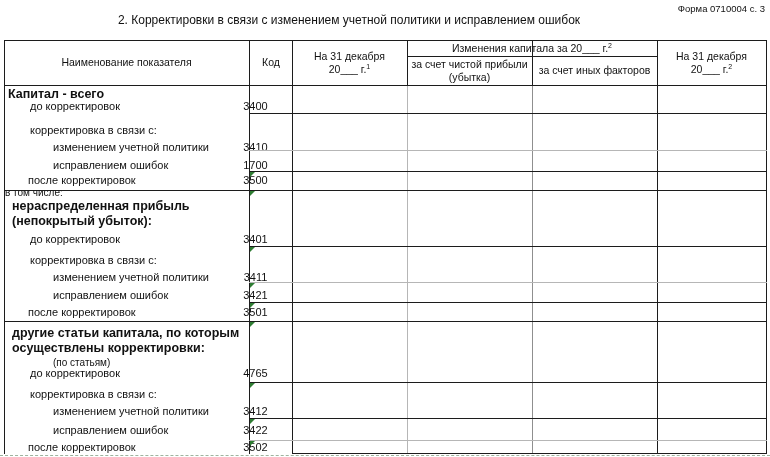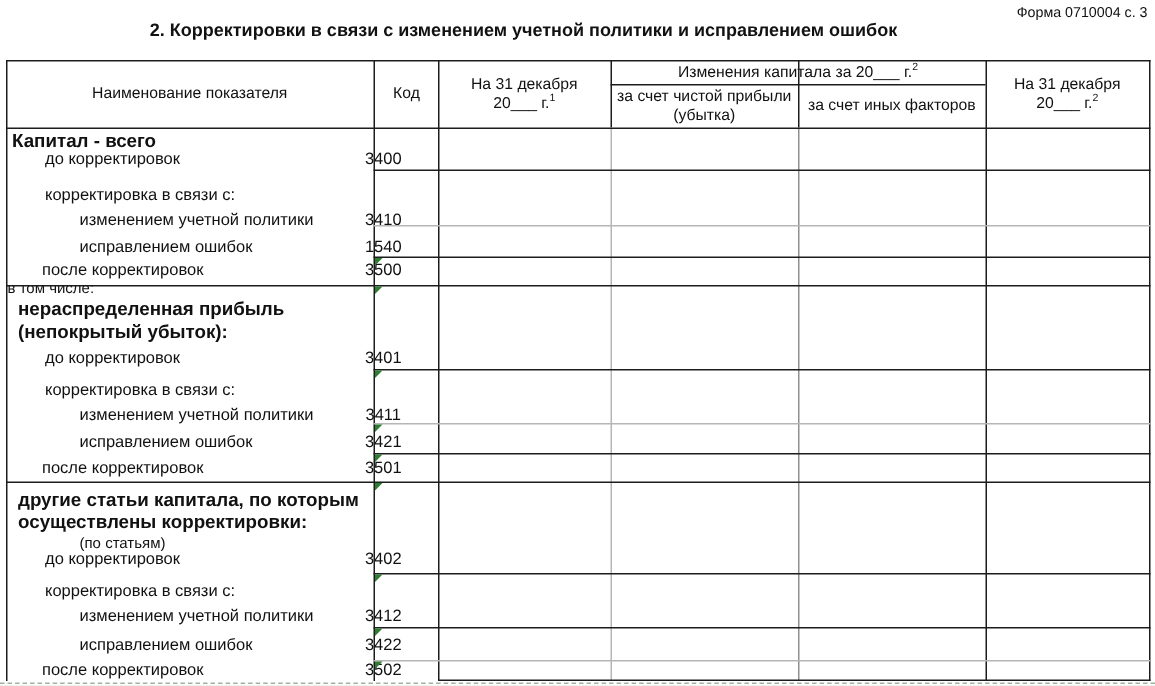--- a/index.html
+++ b/index.html
@@ -1,21 +1,21 @@
 <!DOCTYPE html>
 <html><head>
 <meta charset="utf-8">
 <style>
   html,body{margin:0;padding:0;background:#e8e8e8;}
   .sheet{
     position:relative;width:770px;height:457px;background:#ffffff;
     font-family:"Liberation Sans",sans-serif;color:#111;overflow:hidden;
   }
   .formref{position:absolute;top:3px;right:5px;font-size:9.5px;white-space:nowrap;}
-  .title{position:absolute;top:13px;left:0;width:698px;text-align:center;font-weight:bold;font-size:12px;}
+  .title{position:absolute;top:13px;left:0;width:698px;text-align:center;font-weight:normal;font-size:12px;}
   
   .vl{position:absolute;width:1px;background:#1c1c1c;}
   .hl{position:absolute;height:1px;background:#1c1c1c;}
   .gray{background:#b6b6b6;}
   .mid{background:#8f8f8f;}
   .dash{position:absolute;height:0;border-top:1px dashed #9fb49f;}
   
   .hc{position:absolute;display:flex;flex-direction:column;align-items:center;justify-content:center;
       text-align:center;font-size:10.5px;line-height:13px;}
   sup{font-size:7px;line-height:0;}
@@ -85,27 +85,27 @@
   <div class="lbl sec" style="left:12px;top:326px;width:232px">другие статьи капитала, по которым осуществлены корректировки:</div>
   <div class="lbl tiny" style="left:53px;top:357px">(по статьям)</div>
   <div class="lbl" style="left:30px;top:367px">до корректировок</div>
   <div class="lbl" style="left:30px;top:388px">корректировка в связи с:</div>
   <div class="lbl" style="left:53px;top:405px">изменением учетной политики</div>
   <div class="lbl" style="left:53px;top:424px">исправлением ошибок</div>
   <div class="lbl" style="left:28px;top:441px">после корректировок</div>
 
   <div class="code" style="top:100px">3400</div>
   <div class="code" style="top:141px">3410</div>
-  <div class="code" style="top:159px">1540</div>
+  <div class="code" style="top:159px">1700</div>
   <div class="code" style="top:174px">3500</div>
   <div class="code" style="top:233px">3401</div>
   <div class="code" style="top:271px">3411</div>
   <div class="code" style="top:289px">3421</div>
   <div class="code" style="top:306px">3501</div>
-  <div class="code" style="top:367px">3402</div>
+  <div class="code" style="top:367px">4765</div>
   <div class="code" style="top:405px">3412</div>
   <div class="code" style="top:424px">3422</div>
   <div class="code" style="top:441px">3502</div>
 
   <div class="cell c1 b1"></div>
     <div class="cell c2 b1"></div>
     <div class="cell c3 b1"></div>
     <div class="cell c4 b1"></div>
   <div class="cell c1 b2"></div>
     <div class="cell c2 b2"></div>

